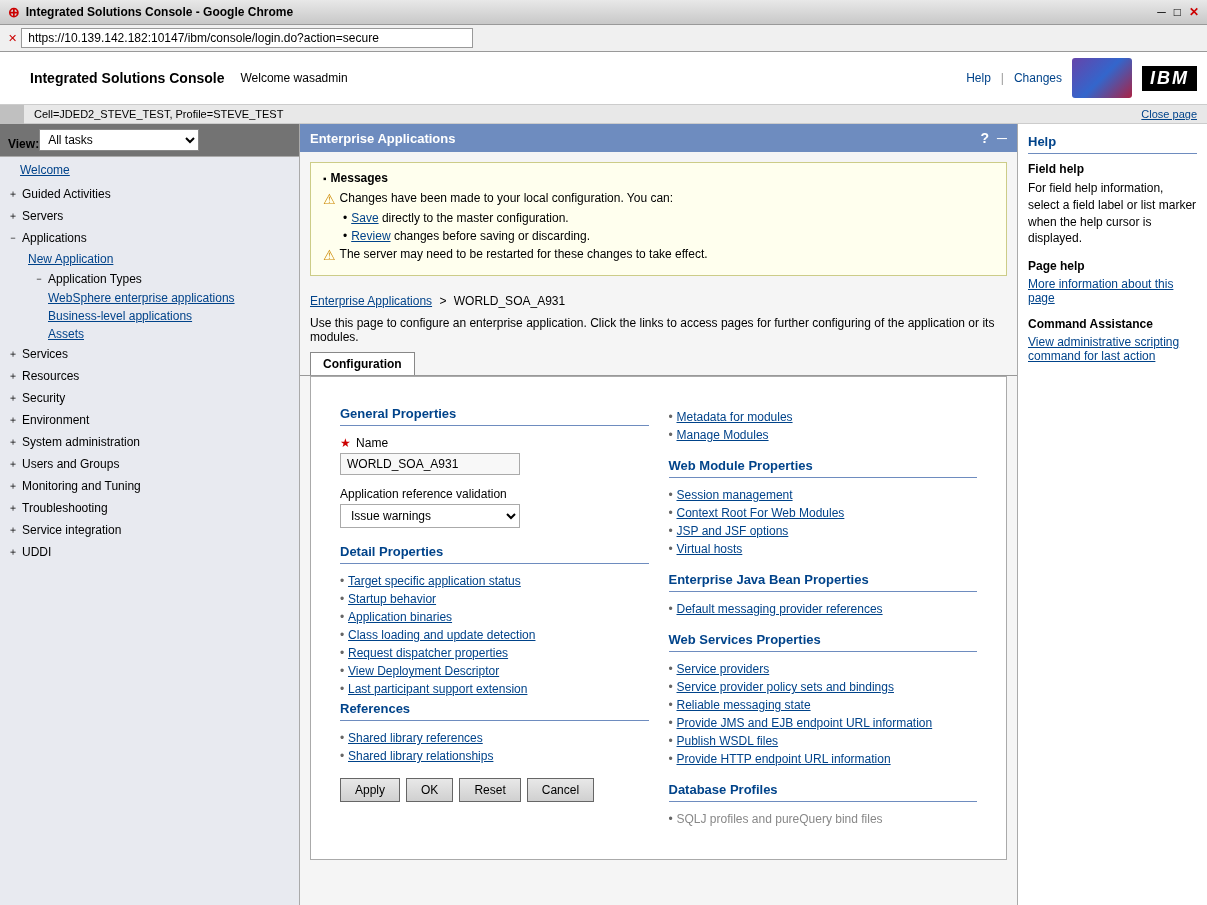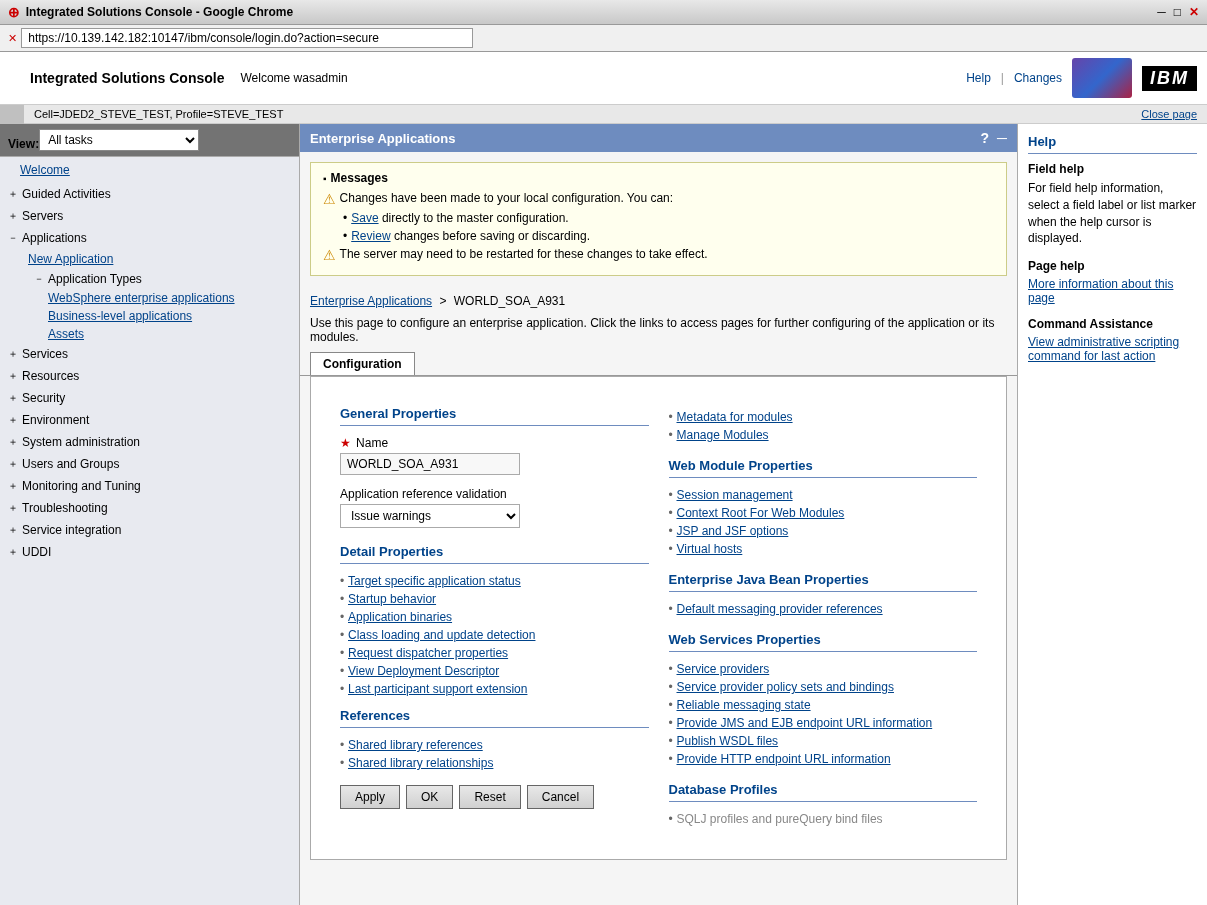--- a/index.html
+++ b/index.html
@@ -514,21 +514,21 @@
                 <li><a>Target specific application status</a></li>
                 <li><a>Startup behavior</a></li>
                 <li><a>Application binaries</a></li>
                 <li><a>Class loading and update detection</a></li>
                 <li><a>Request dispatcher properties</a></li>
                 <li><a>View Deployment Descriptor</a></li>
                 <li><a>Last participant support extension</a></li>
               </ul>
             </div>
 
-            <div style="margin-top: 12px;">
+            <div style="margin-top: 5px;">
               <div class="section-title">References</div>
               <ul class="link-list">
                 <li><a>Shared library references</a></li>
                 <li><a>Shared library relationships</a></li>
               </ul>
             </div>
 
             <div class="button-bar">
               <button class="btn">Apply</button>
               <button class="btn">OK</button>

